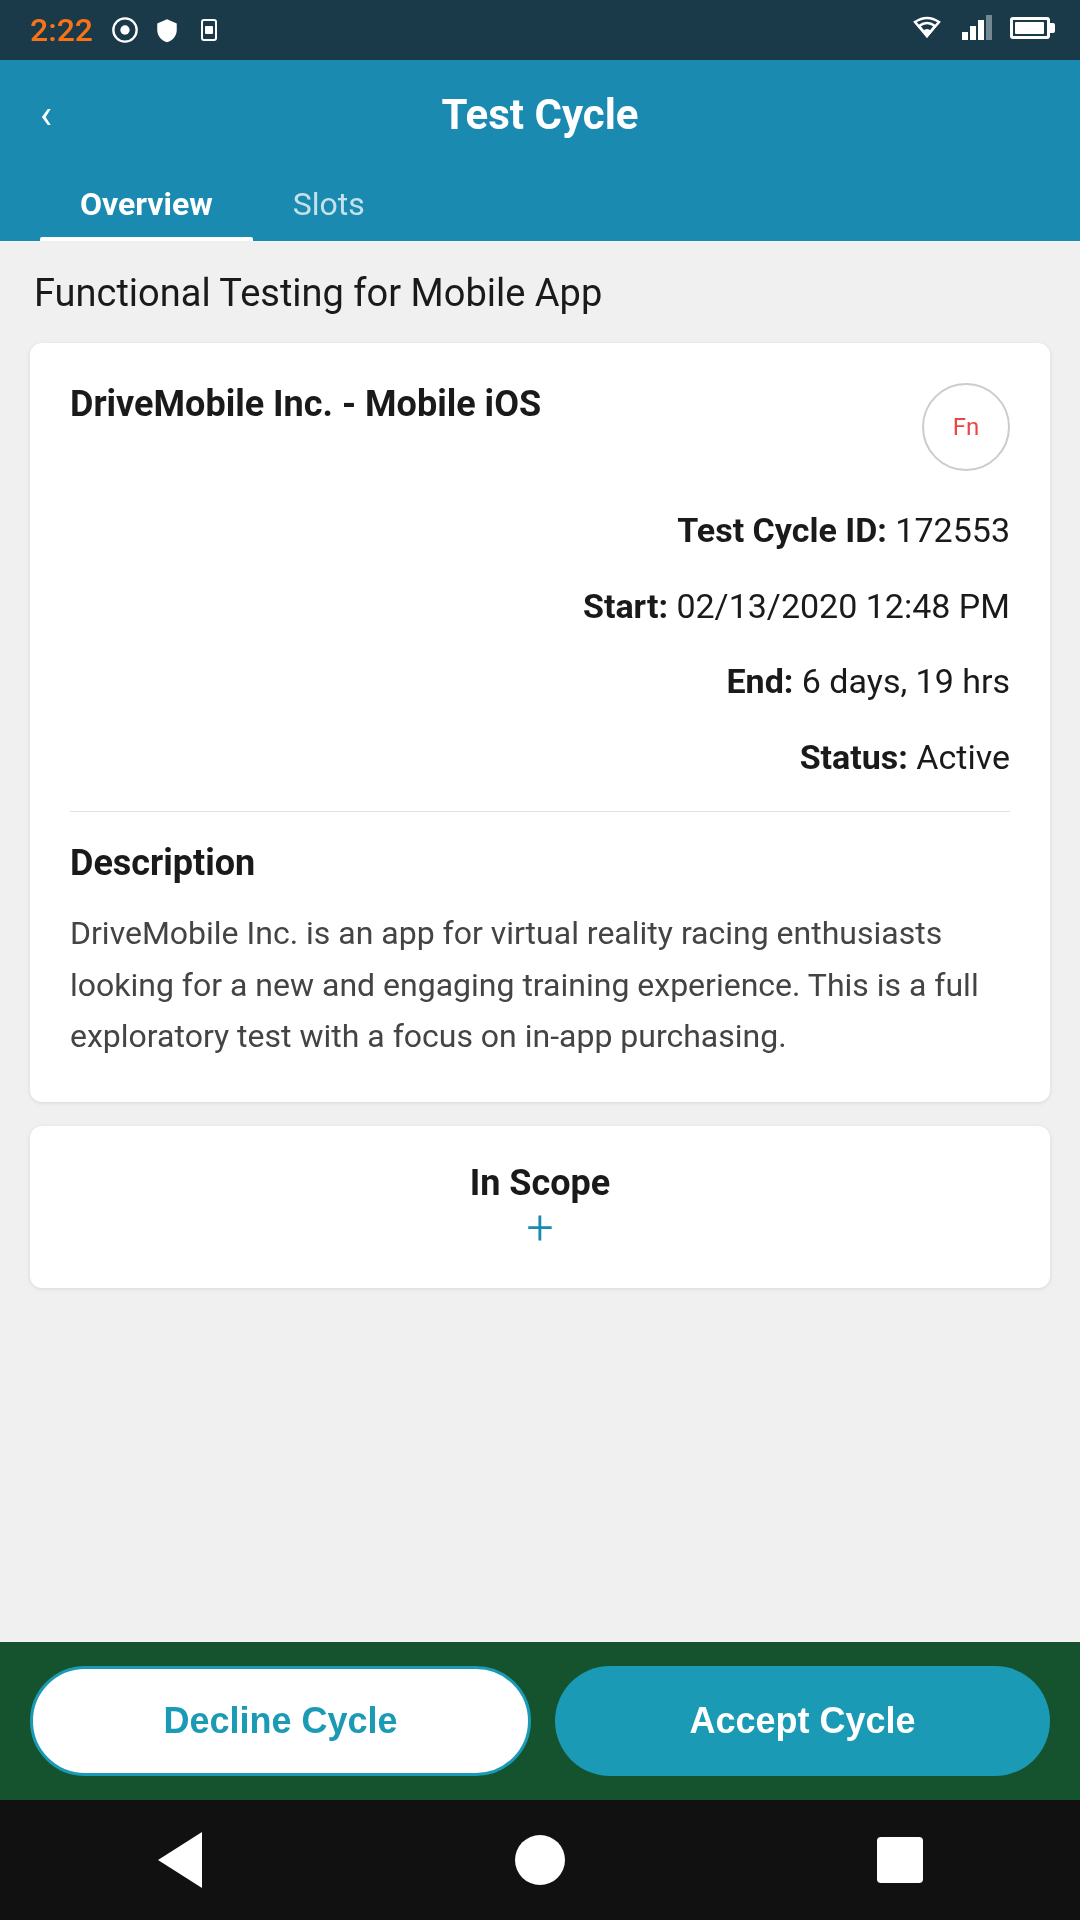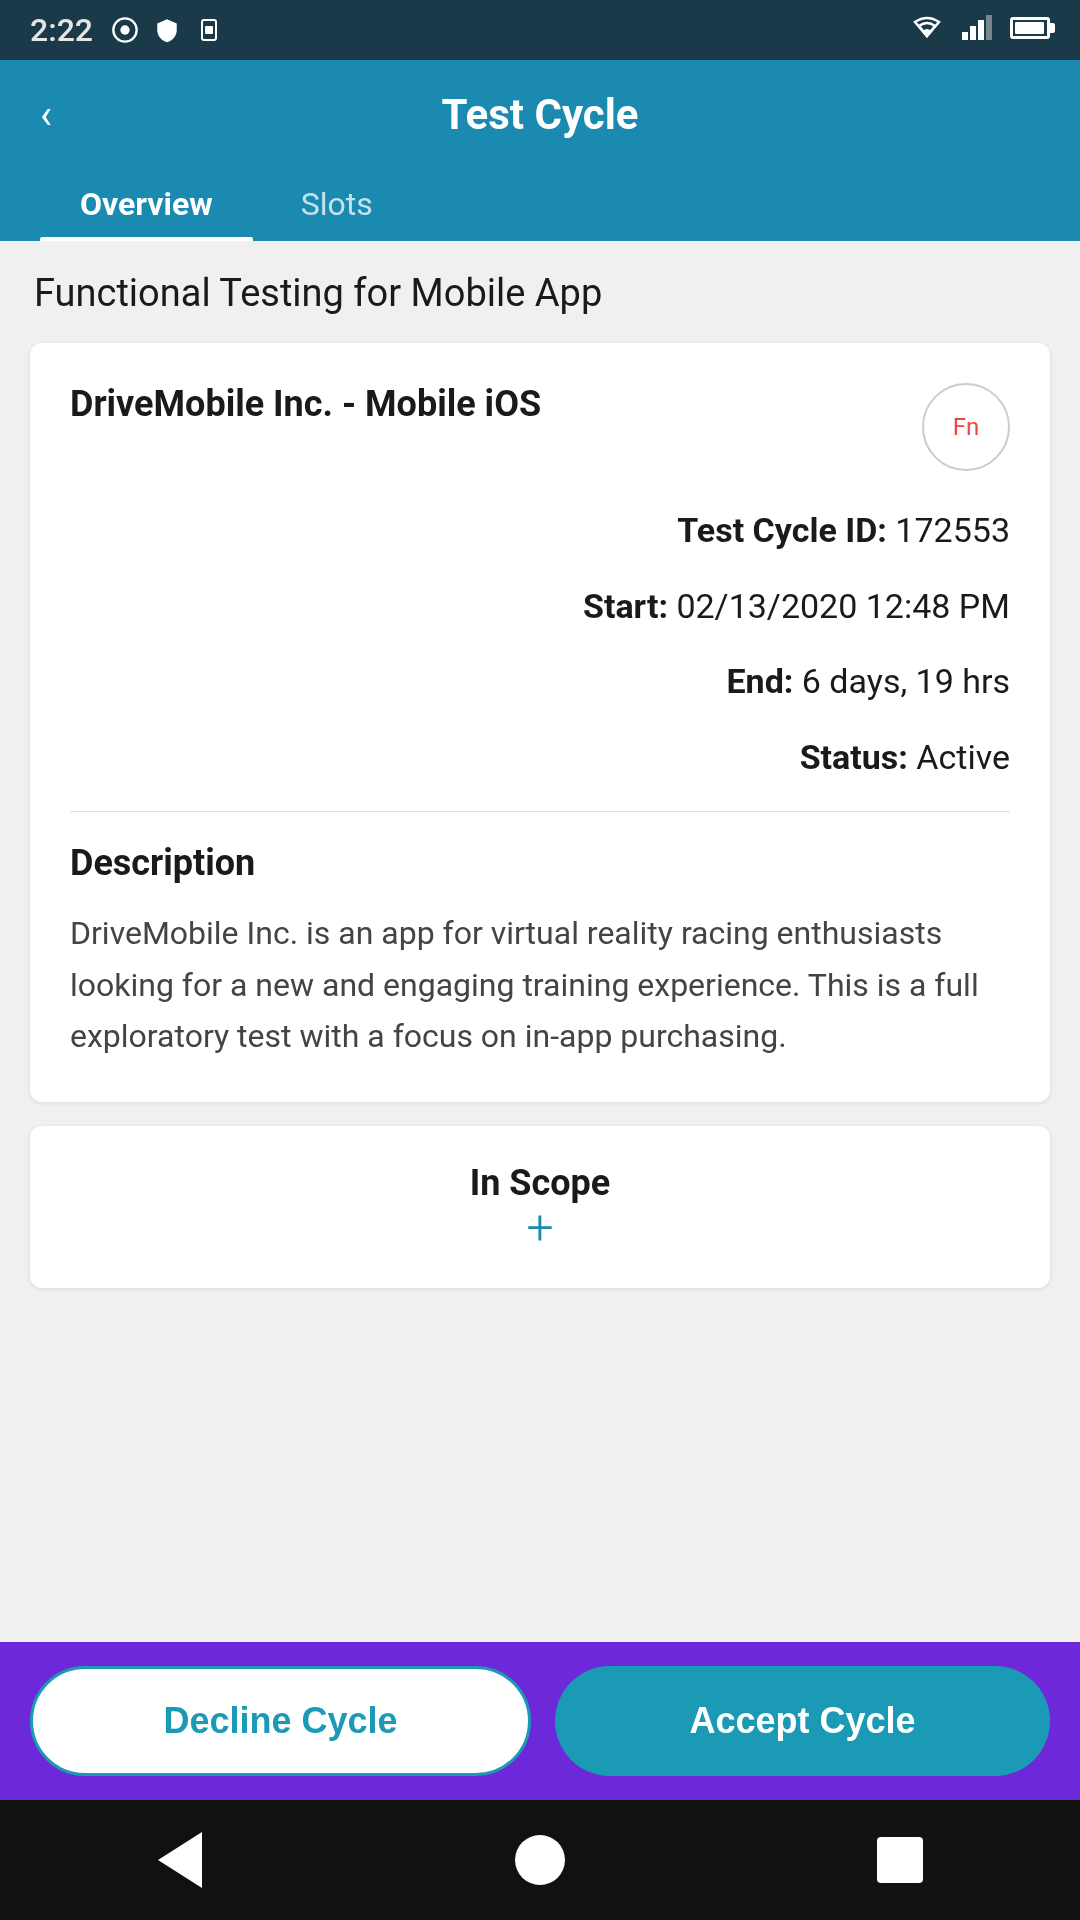--- a/index.html
+++ b/index.html
@@ -32,21 +32,21 @@
 
     .status-bar-left {
       display: flex;
       align-items: center;
       gap: 16px;
     }
 
     .status-time {
       font-size: 32px;
       font-weight: 500;
-      color: #e5e5e5;
+      color: #f97316;
     }
 
     .status-icons {
       display: flex;
       align-items: center;
       gap: 10px;
     }
 
     .status-icon {
       width: 32px;
@@ -92,21 +92,21 @@
       color: white;
       font-size: 42px;
       font-weight: bold;
       text-align: center;
     }
 
     
     .tabs {
       display: flex;
       align-items: center;
-      gap: 8px;
+      gap: 0;
     }
 
     .tab {
       padding: 18px 40px;
       font-size: 32px;
       color: rgba(255,255,255,0.75);
       cursor: pointer;
       position: relative;
     }
 
@@ -241,21 +241,21 @@
       font-weight: 300;
       line-height: 1;
     }
 
     
     .bottom-buttons {
       position: absolute;
       bottom: 120px;
       left: 0;
       right: 0;
-      background: #6d28d9;
+      background: #14532d;
       padding: 24px 30px;
       display: flex;
       gap: 24px;
       align-items: center;
     }
 
     .btn-decline {
       flex: 1;
       height: 110px;
       border: 3px solid #1b9ab5;

